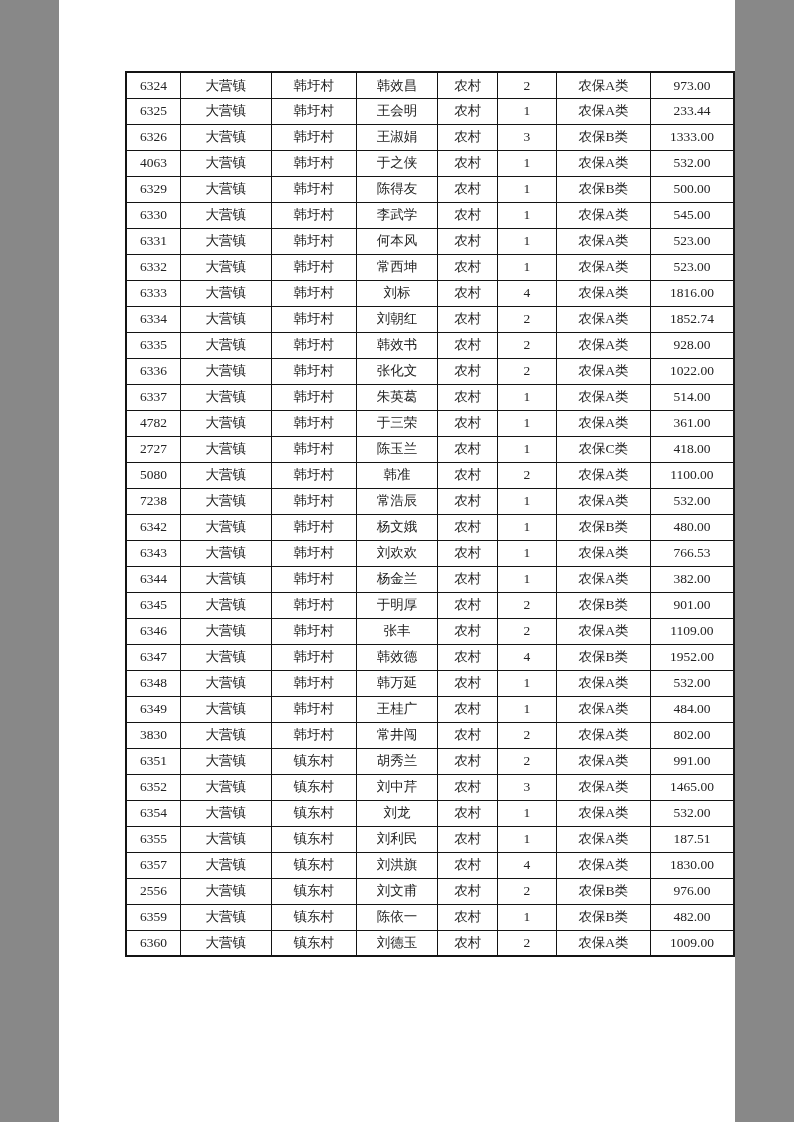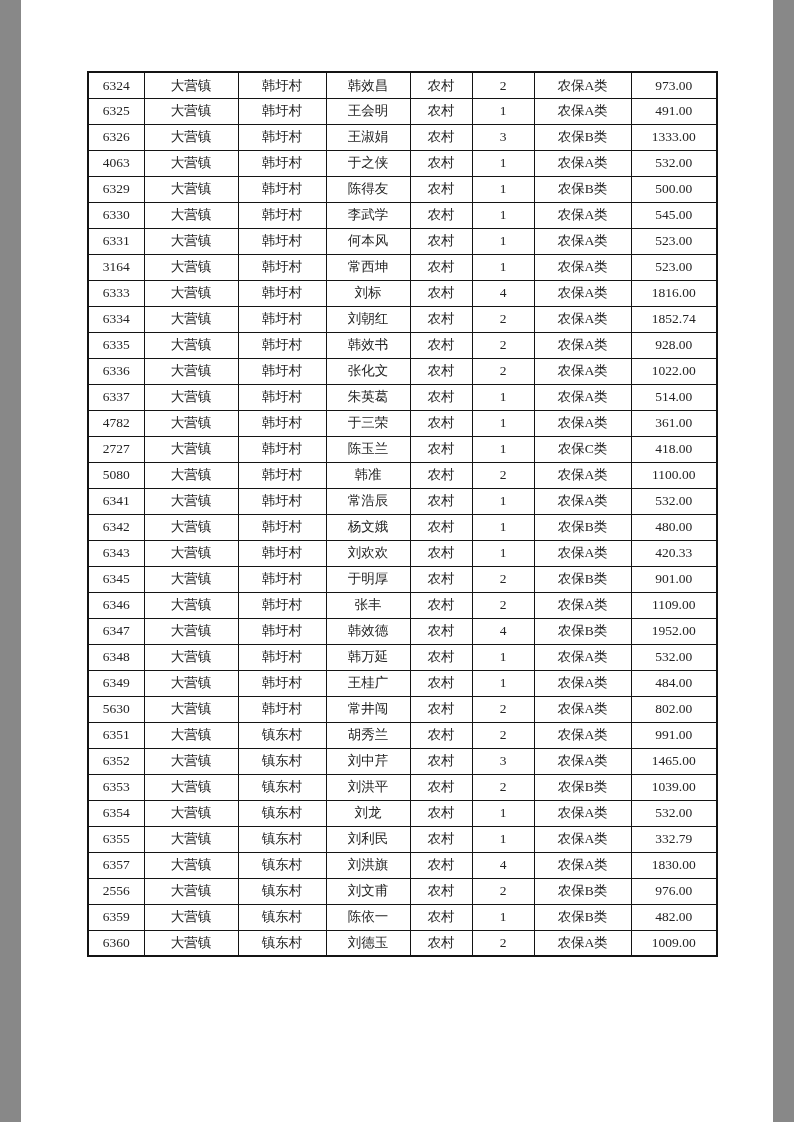--- a/index.html
+++ b/index.html
@@ -7,21 +7,21 @@
     --text-color: #232323;
     --page-bg: #ffffff;
   }
   * { margin: 0; padding: 0; box-sizing: border-box; }
   html, body {
     background: #888;
     font-family: "Liberation Serif", "DejaVu Serif", serif;
   }
   .page {
     position: relative;
-    width: 752px;
+    width: 676px;
     height: 1122px;
     background: var(--page-bg);
     margin: 0 auto;
     overflow: hidden;
   }
   table.record-table {
     position: absolute;
     left: 66px;
     top: 71px;
     border-collapse: collapse;
@@ -68,21 +68,21 @@
           <td>973.00</td>
         </tr>
         <tr>
           <td>6325</td>
           <td>大营镇</td>
           <td>韩圩村</td>
           <td>王会明</td>
           <td>农村</td>
           <td>1</td>
           <td>农保A类</td>
-          <td>491.00</td>
+          <td>233.44</td>
         </tr>
         <tr>
           <td>6326</td>
           <td>大营镇</td>
           <td>韩圩村</td>
           <td>王淑娟</td>
           <td>农村</td>
           <td>3</td>
           <td>农保B类</td>
           <td>1333.00</td>
@@ -121,21 +121,21 @@
           <td>6331</td>
           <td>大营镇</td>
           <td>韩圩村</td>
           <td>何本风</td>
           <td>农村</td>
           <td>1</td>
           <td>农保A类</td>
           <td>523.00</td>
         </tr>
         <tr>
-          <td>3164</td>
+          <td>6332</td>
           <td>大营镇</td>
           <td>韩圩村</td>
           <td>常西坤</td>
           <td>农村</td>
           <td>1</td>
           <td>农保A类</td>
           <td>523.00</td>
         </tr>
         <tr>
           <td>6333</td>
@@ -211,21 +211,21 @@
           <td>5080</td>
           <td>大营镇</td>
           <td>韩圩村</td>
           <td>韩准</td>
           <td>农村</td>
           <td>2</td>
           <td>农保A类</td>
           <td>1100.00</td>
         </tr>
         <tr>
-          <td>6341</td>
+          <td>7238</td>
           <td>大营镇</td>
           <td>韩圩村</td>
           <td>常浩辰</td>
           <td>农村</td>
           <td>1</td>
           <td>农保A类</td>
           <td>532.00</td>
         </tr>
         <tr>
           <td>6342</td>
@@ -238,21 +238,31 @@
           <td>480.00</td>
         </tr>
         <tr>
           <td>6343</td>
           <td>大营镇</td>
           <td>韩圩村</td>
           <td>刘欢欢</td>
           <td>农村</td>
           <td>1</td>
           <td>农保A类</td>
-          <td>420.33</td>
+          <td>766.53</td>
+        </tr>
+        <tr>
+          <td>6344</td>
+          <td>大营镇</td>
+          <td>韩圩村</td>
+          <td>杨金兰</td>
+          <td>农村</td>
+          <td>1</td>
+          <td>农保A类</td>
+          <td>382.00</td>
         </tr>
         <tr>
           <td>6345</td>
           <td>大营镇</td>
           <td>韩圩村</td>
           <td>于明厚</td>
           <td>农村</td>
           <td>2</td>
           <td>农保B类</td>
           <td>901.00</td>
@@ -291,21 +301,21 @@
           <td>6349</td>
           <td>大营镇</td>
           <td>韩圩村</td>
           <td>王桂广</td>
           <td>农村</td>
           <td>1</td>
           <td>农保A类</td>
           <td>484.00</td>
         </tr>
         <tr>
-          <td>5630</td>
+          <td>3830</td>
           <td>大营镇</td>
           <td>韩圩村</td>
           <td>常井闯</td>
           <td>农村</td>
           <td>2</td>
           <td>农保A类</td>
           <td>802.00</td>
         </tr>
         <tr>
           <td>6351</td>
@@ -321,48 +331,38 @@
           <td>6352</td>
           <td>大营镇</td>
           <td>镇东村</td>
           <td>刘中芹</td>
           <td>农村</td>
           <td>3</td>
           <td>农保A类</td>
           <td>1465.00</td>
         </tr>
         <tr>
-          <td>6353</td>
-          <td>大营镇</td>
-          <td>镇东村</td>
-          <td>刘洪平</td>
-          <td>农村</td>
-          <td>2</td>
-          <td>农保B类</td>
-          <td>1039.00</td>
-        </tr>
-        <tr>
           <td>6354</td>
           <td>大营镇</td>
           <td>镇东村</td>
           <td>刘龙</td>
           <td>农村</td>
           <td>1</td>
           <td>农保A类</td>
           <td>532.00</td>
         </tr>
         <tr>
           <td>6355</td>
           <td>大营镇</td>
           <td>镇东村</td>
           <td>刘利民</td>
           <td>农村</td>
           <td>1</td>
           <td>农保A类</td>
-          <td>332.79</td>
+          <td>187.51</td>
         </tr>
         <tr>
           <td>6357</td>
           <td>大营镇</td>
           <td>镇东村</td>
           <td>刘洪旗</td>
           <td>农村</td>
           <td>4</td>
           <td>农保A类</td>
           <td>1830.00</td>

